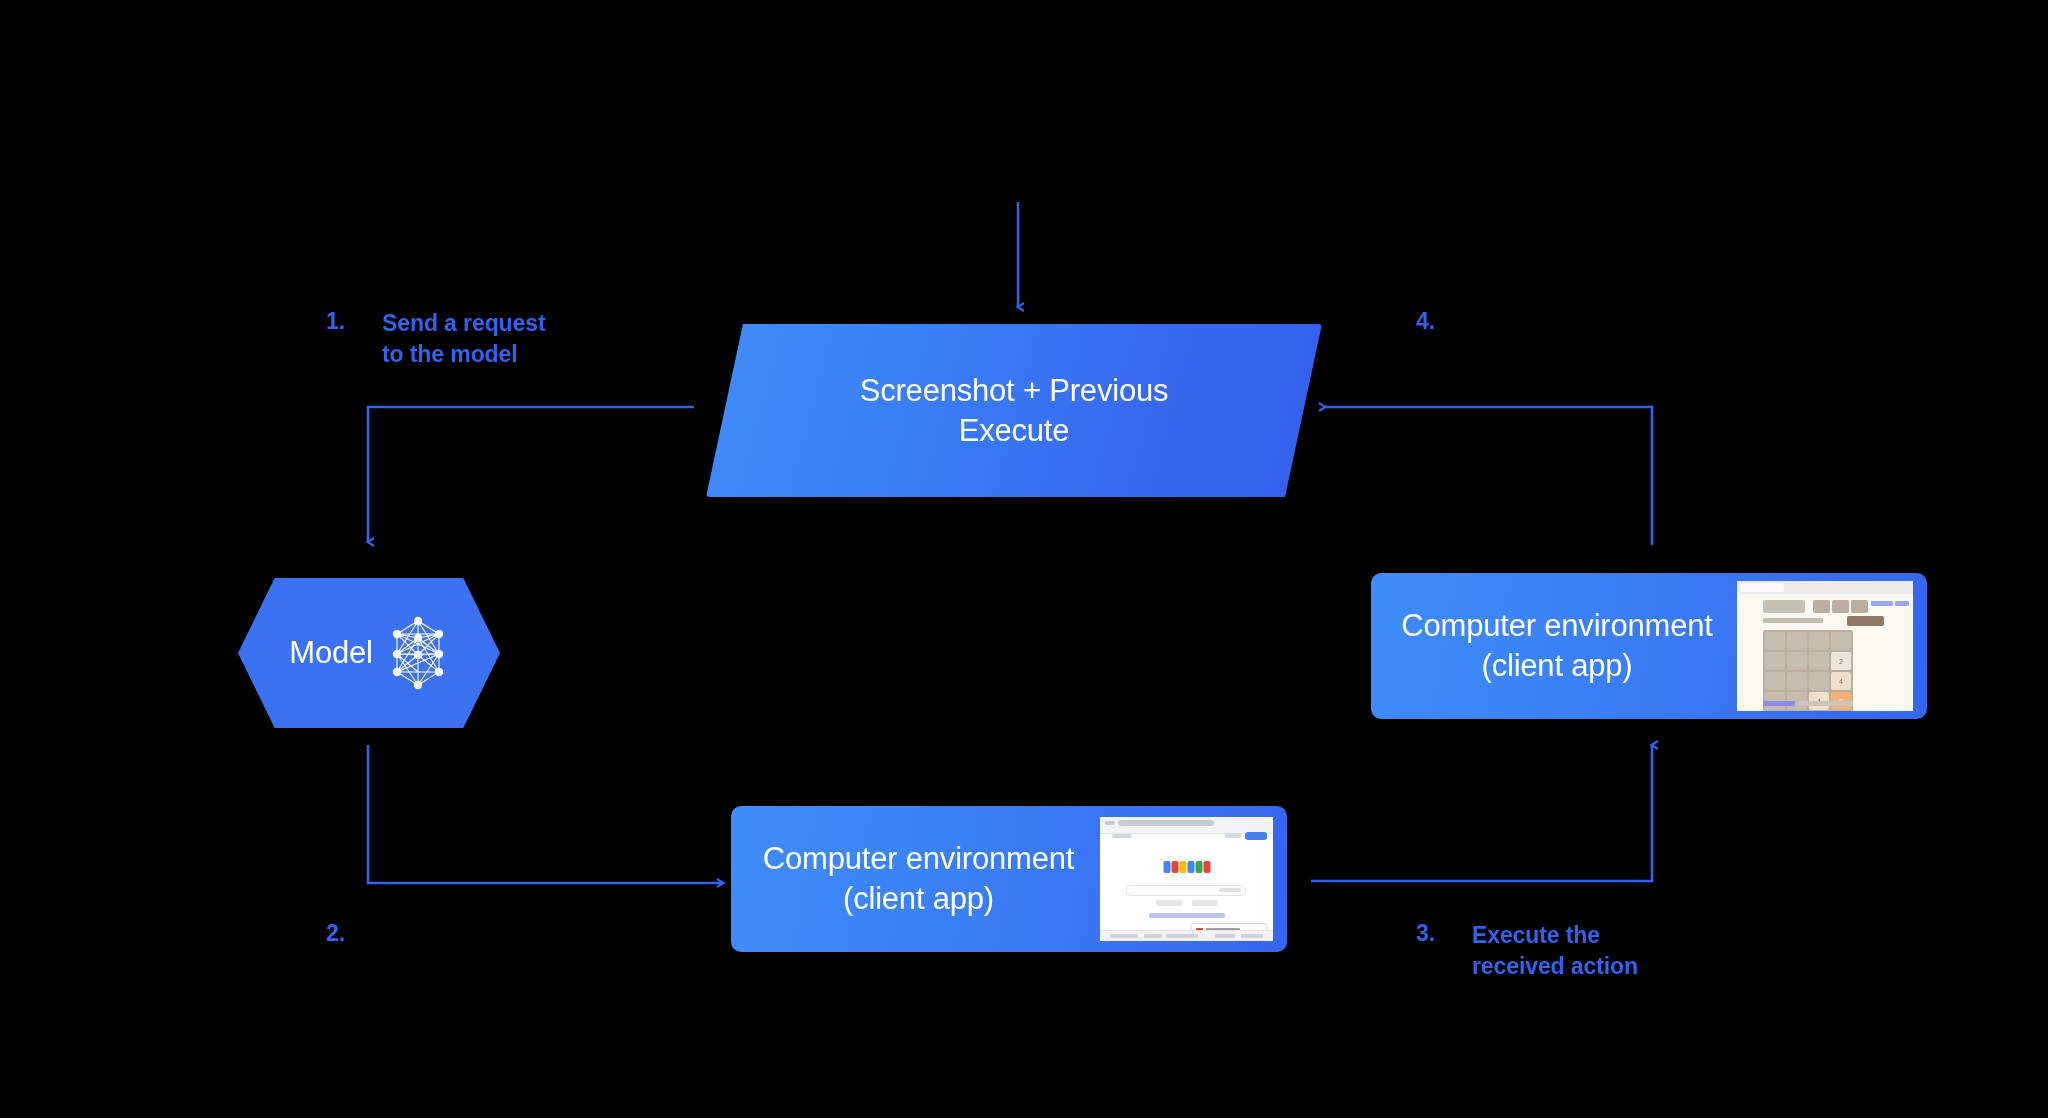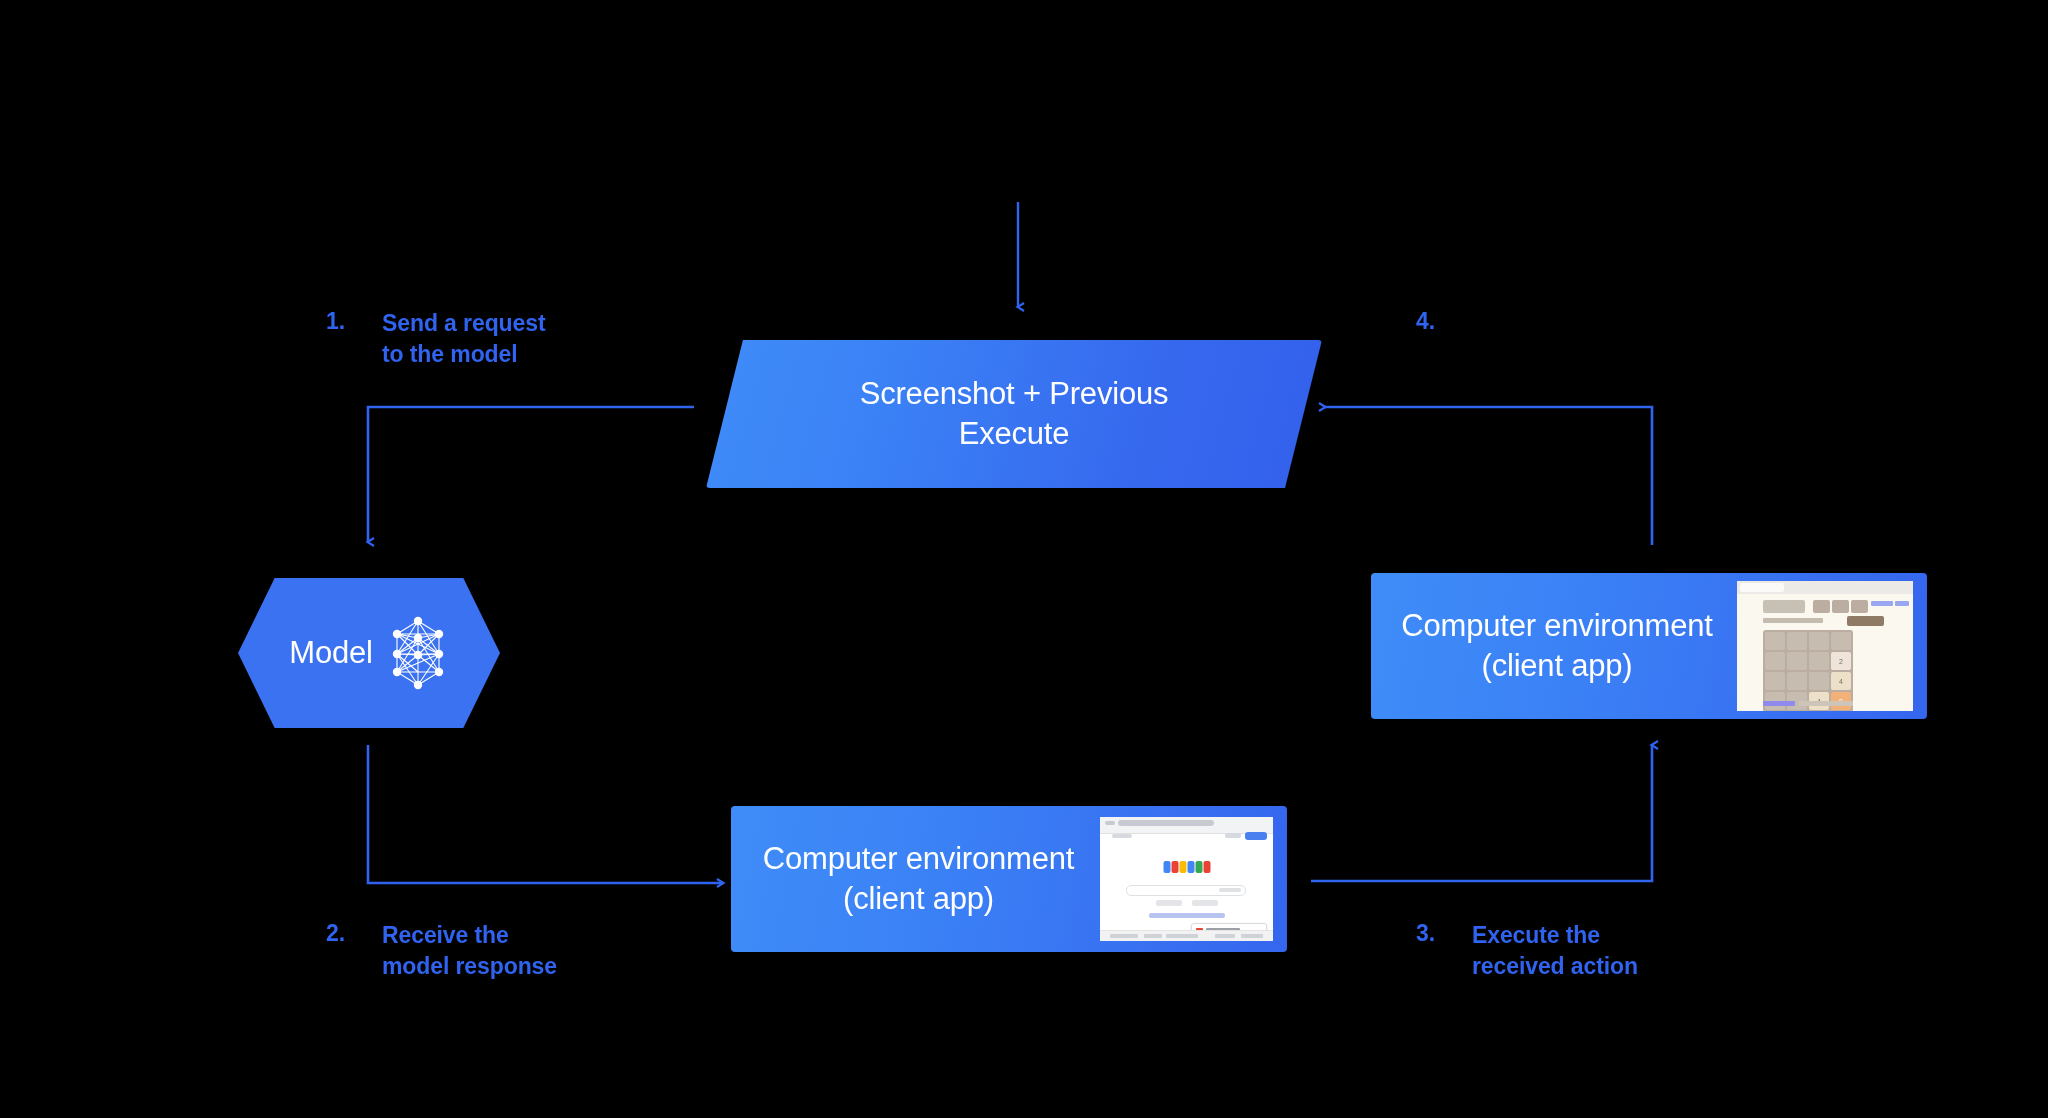--- a/index.html
+++ b/index.html
@@ -39,23 +39,23 @@
   #initial-task .lbl {
     color: #2f63f0;
     font-size: 34px;
     letter-spacing: -0.3px;
     white-space: nowrap;
   }
 
   
   #screenshot-node {
     left: 706px;
-    top: 340px;
+    top: 324px;
     width: 616px;
-    height: 148px;
+    height: 173px;
   }
   #screenshot-node .shape {
     position: absolute;
     inset: 0;
     background: linear-gradient(105deg, #3f8cf8 0%, #3b82f6 28%, #3668ee 72%, #3360ec 100%);
     clip-path: polygon(6.0% 0%, 100% 0%, 94.0% 100%, 0% 100%);
     border-radius: 4px;
   }
   #screenshot-node .txt {
     position: absolute;
@@ -94,21 +94,21 @@
   }
   #model-node .lbl {
     color: #ffffff;
     font-size: 31px;
     letter-spacing: -0.2px;
   }
   #nn-icon { width: 62px; height: 74px; display:block; }
 
   
   .env-card {
-    border-radius: 4px;
+    border-radius: 10px;
     overflow: hidden;
     background: linear-gradient(100deg, #3f8cf8 0%, #3b82f6 35%, #3870f1 75%, #3566ee 100%);
     display: flex;
     align-items: center;
   }
   .env-card .label {
     color: #ffffff;
     font-size: 31px;
     line-height: 1.3;
     text-align: center;
@@ -418,22 +418,20 @@
   <div class="step" id="step-1">
     <span class="num">1.</span>
     <span class="txt">Send a request
 to the model</span>
   </div>
   <div class="step" id="step-4">
     <span class="num">4.</span>
   </div>
   <div class="step" id="step-2">
     <span class="num">2.</span>
-    <span class="txt">Receive the
-model response</span>
   </div>
   <div class="step" id="step-3">
     <span class="num">3.</span>
     <span class="txt">Execute the
 received action</span>
   </div>
 
 </div>
 
 </body></html>

